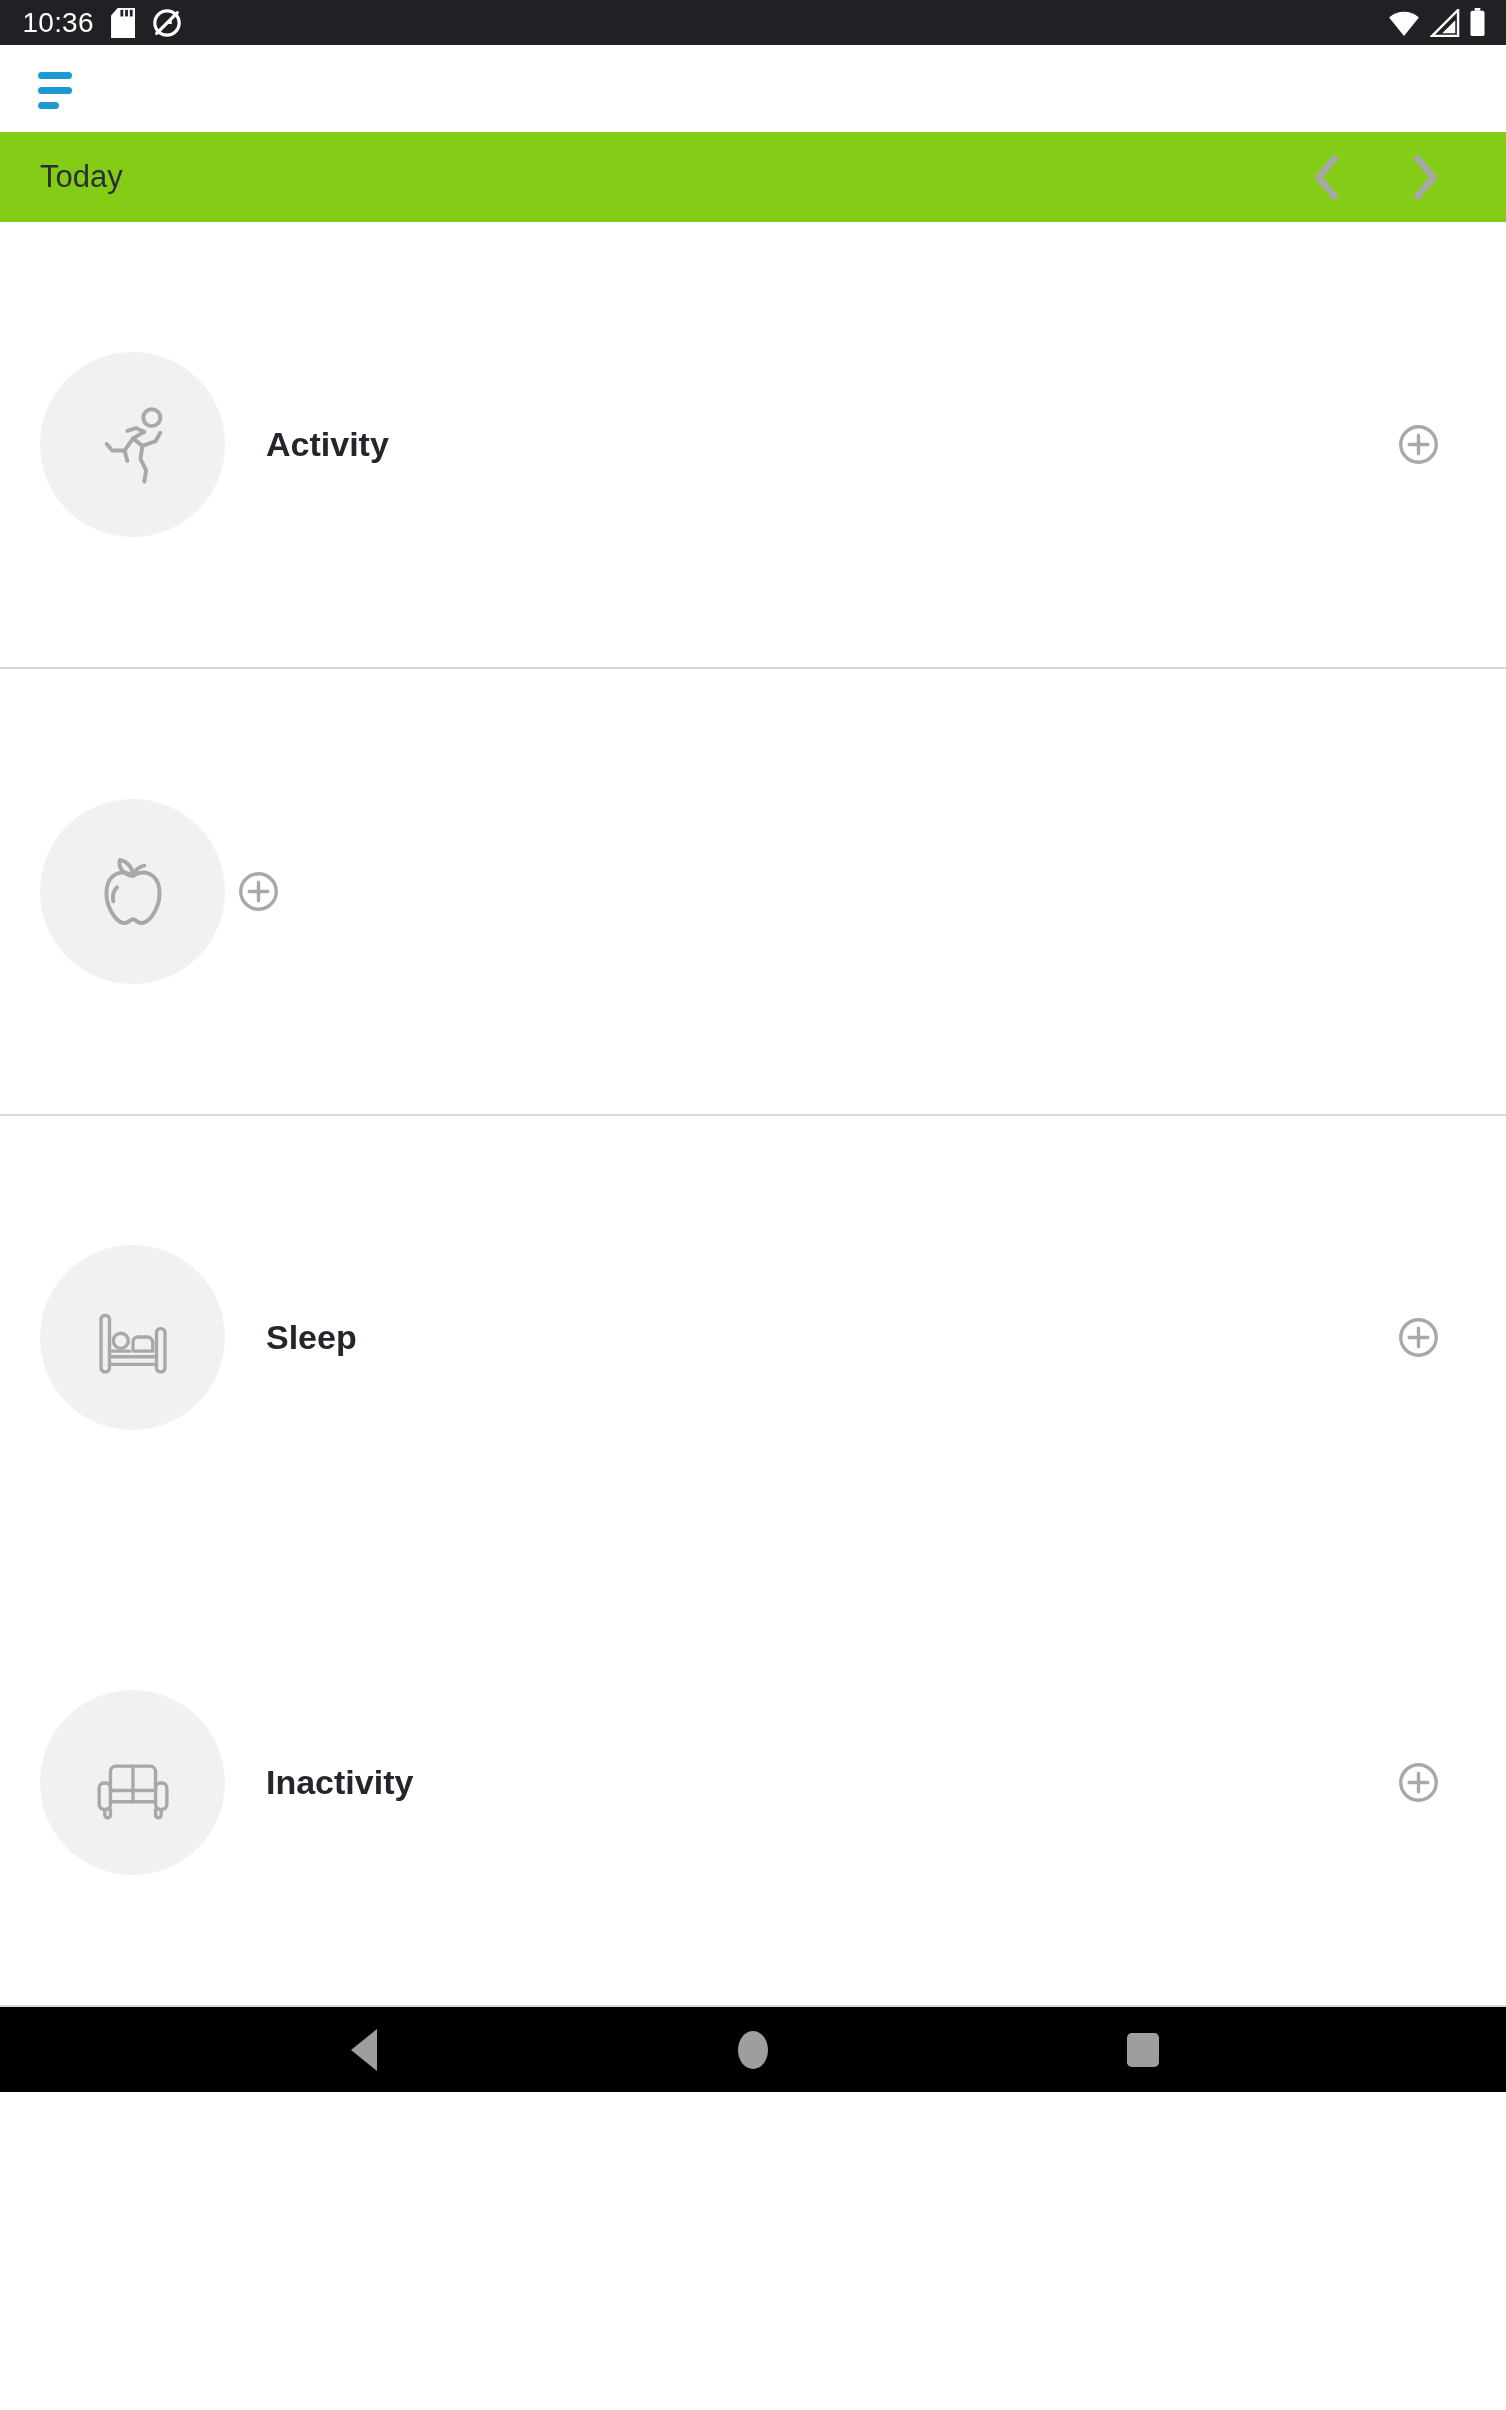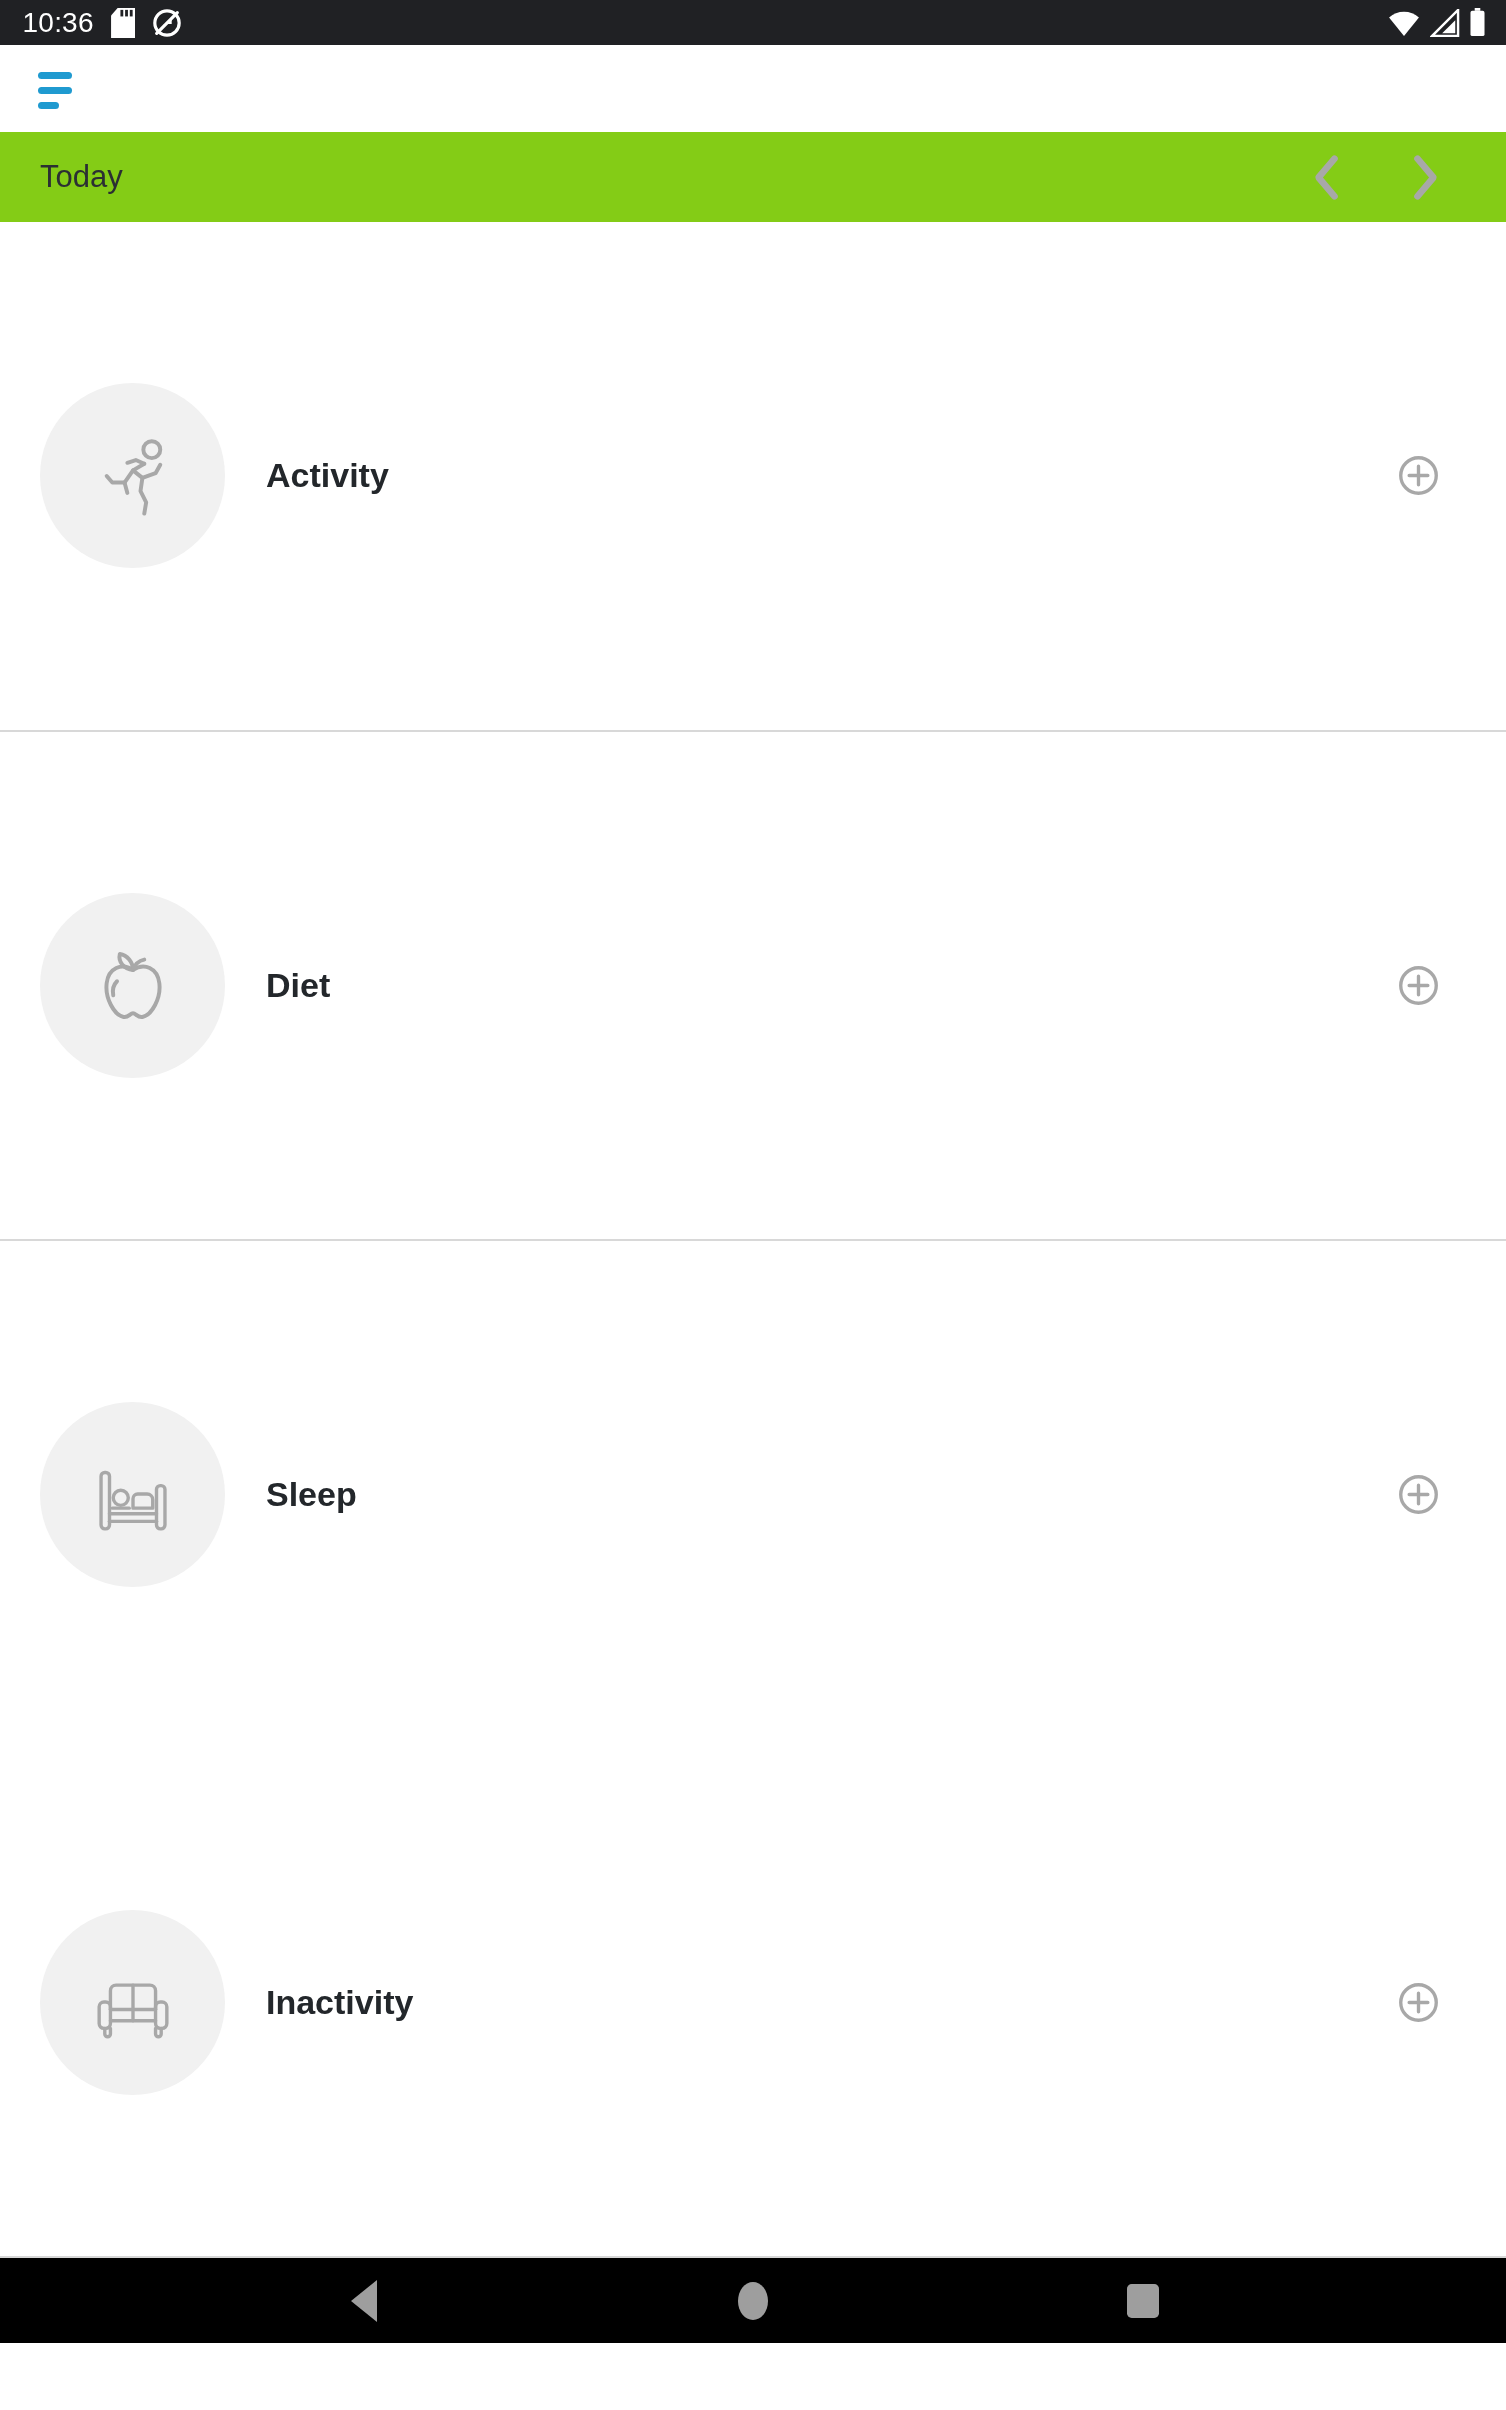--- a/index.html
+++ b/index.html
@@ -8,21 +8,21 @@
     width: 1507px;
     height: 2411px;
     background: #ffffff;
     font-family: "Liberation Sans", sans-serif;
     overflow: hidden;
   }
 
   .phone {
     position: relative;
     width: 1507px;
-    height: 2343px;
+    height: 2092px;
     background: #ffffff;
     display: flex;
     flex-direction: column;
   }
 
   
   .status-bar {
     height: 45px;
     background: #202124;
     display: flex;
@@ -282,21 +282,20 @@
       <div class="row-icon-wrap">
         <svg width="94" height="94" viewBox="0 0 100 100">
           <g fill="none" stroke="#a8a8a8" stroke-width="4.2" stroke-linecap="round" stroke-linejoin="round">
             <path d="M50 34 C38 26 24 32 22 48 C20 64 30 82 40 84 C45 85 47 80 50 80 C53 80 55 85 60 84 C70 82 80 64 78 48 C76 32 62 26 50 34 Z"></path>
             <path d="M50 34 C50 26 44 18 36 17 C34 25 40 33 50 34 Z"></path>
             <path d="M50 34 C52 28 57 24 62 23"></path>
             <path d="M33 46 C29 50 28 56 29 61"></path>
           </g>
         </svg>
       </div>
-      <span class="row-label">Diet</span>
       <div class="row-add">
         <svg width="43" height="43" viewBox="0 0 46 46">
           <circle cx="23" cy="23" r="19" fill="none" stroke="#a8a8a8" stroke-width="3.6"></circle>
           <path d="M23 13 L23 33 M13 23 L33 23" stroke="#a8a8a8" stroke-width="3.6" stroke-linecap="round"></path>
         </svg>
       </div>
     </div>
 
     <div class="row last">
       <div class="row-icon-wrap">

